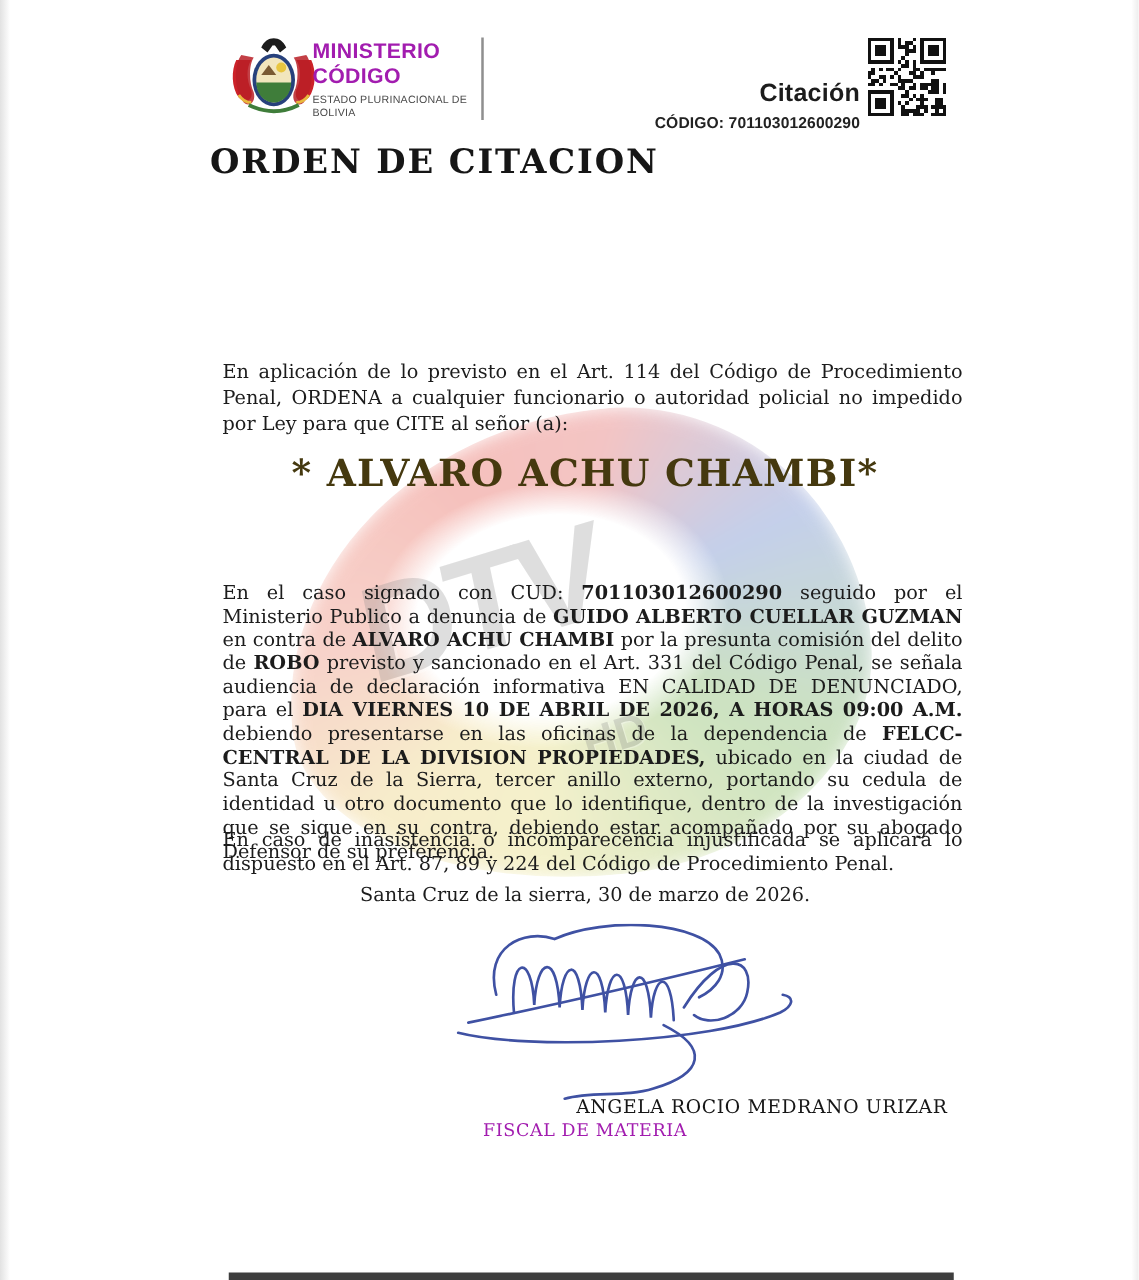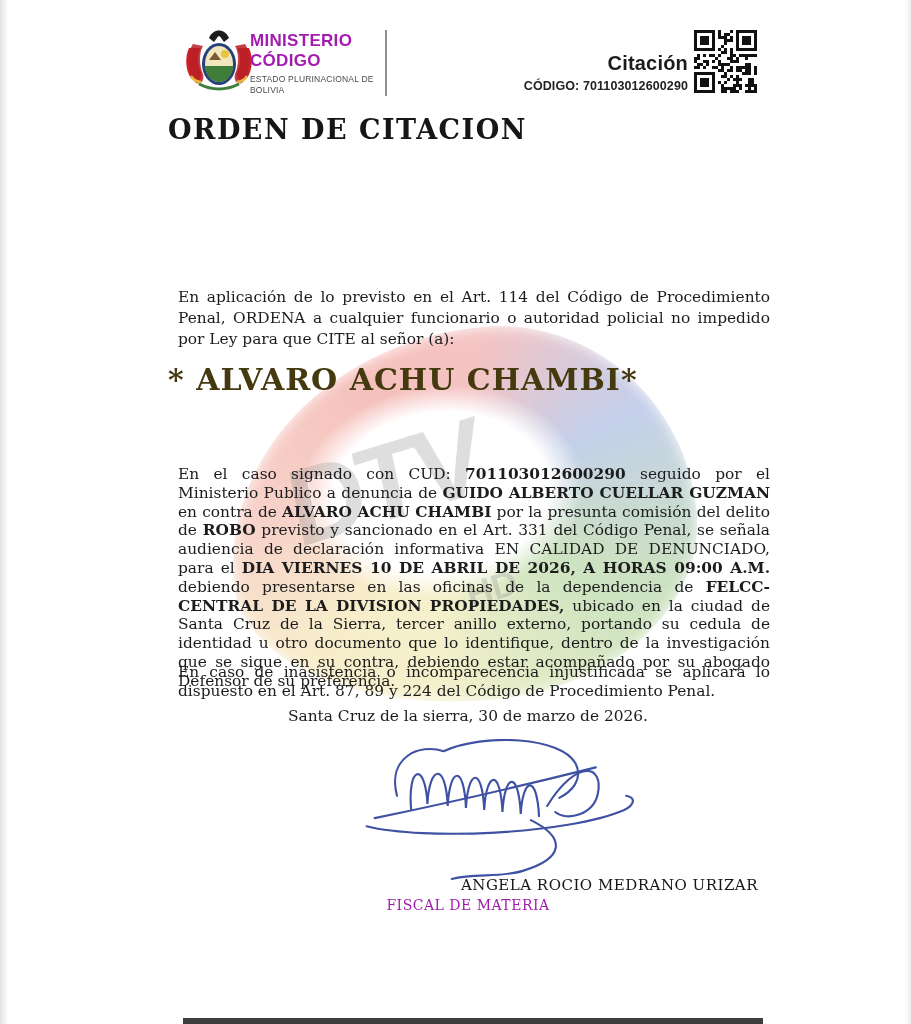--- a/index.html
+++ b/index.html
@@ -13,21 +13,21 @@
     background:linear-gradient(270deg,#ededed,#ffffff);}
 
   
   .coat{position:absolute;left:183px;top:26px;width:72px;height:70px;}
   .brand-text{position:absolute;left:250px;top:31px;font-family:"Liberation Sans",sans-serif;}
   .ministry-line{font-size:17px;font-weight:bold;color:#a21caf;line-height:20px;letter-spacing:.3px;}
   .ministry-sub{font-size:8.5px;color:#4a4a4a;line-height:10.5px;margin-top:3px;letter-spacing:.2px;}
   .header-divider{position:absolute;left:385px;top:30px;width:1.5px;height:66px;background:#8f8f8f;}
   .doc-meta-text{position:absolute;left:420px;top:52px;width:268px;text-align:right;
     font-family:"Liberation Sans",sans-serif;}
-  .doc-type{font-size:20px;font-weight:bold;color:#1c1c1c;letter-spacing:.2px;}
+  .doc-type{font-size:20px;font-weight:bold;color:#1c1c1c;letter-spacing:.2px;margin-top:12px;}
   .doc-code{font-size:12.5px;font-weight:600;color:#222;margin-top:4px;letter-spacing:.1px;}
   .qr{position:absolute;left:694px;top:30px;width:63px;height:63px;background:#fff;}
   .qr svg{width:100%;height:100%;}
 
   
   .watermark{position:absolute;left:228px;top:330px;width:468px;height:372px;z-index:0;pointer-events:none;}
   .wm-ring{position:absolute;inset:0;
     border-radius:58% 42% 46% 54% / 62% 55% 45% 38%;
     background:conic-gradient(from 130deg at 47% 46%,
       #a9cf8f, #ece6a2 60deg, #f2dfa2 100deg, #f2ae9f 140deg,
@@ -43,21 +43,21 @@
     text-shadow:1px 1px 0 #ffffff;}
 
   
   .title{position:absolute;left:168px;top:114px;width:590px;margin:0;text-align:left;
     font-size:27px;font-weight:bold;letter-spacing:1.5px;color:#161616;}
   .fiscal-block{position:absolute;left:394px;top:164px;width:378px;
     font-size:14px;line-height:17.3px;text-align:justify;color:#1b1b1b;}
   .para{position:absolute;left:178px;width:592px;font-size:15.4px;line-height:18.8px;
     text-align:justify;color:#1c1c1c;margin:0;}
   .intro{top:287px;line-height:21px;}
-  .cited-name{position:absolute;left:168px;top:362px;width:600px;margin:0;text-align:left;
+  .cited-name{position:absolute;left:168px;top:362px;width:600px;margin:0;text-align:center;
     font-size:30px;font-weight:bold;letter-spacing:1px;color:#45390f;}
   .cited-role{position:absolute;left:168px;top:416px;width:600px;text-align:center;
     font-size:14px;font-weight:bold;letter-spacing:.4px;color:#3e3412;}
   .case{top:465px;}
   .warning{top:663px;}
   .b{font-weight:bold;}
   .date-line{position:absolute;left:178px;top:707px;width:580px;text-align:center;
     font-size:15.4px;color:#1c1c1c;}
   .signature{position:absolute;left:352px;top:739px;width:305px;height:142px;}
   .signature svg{width:100%;height:100%;}

